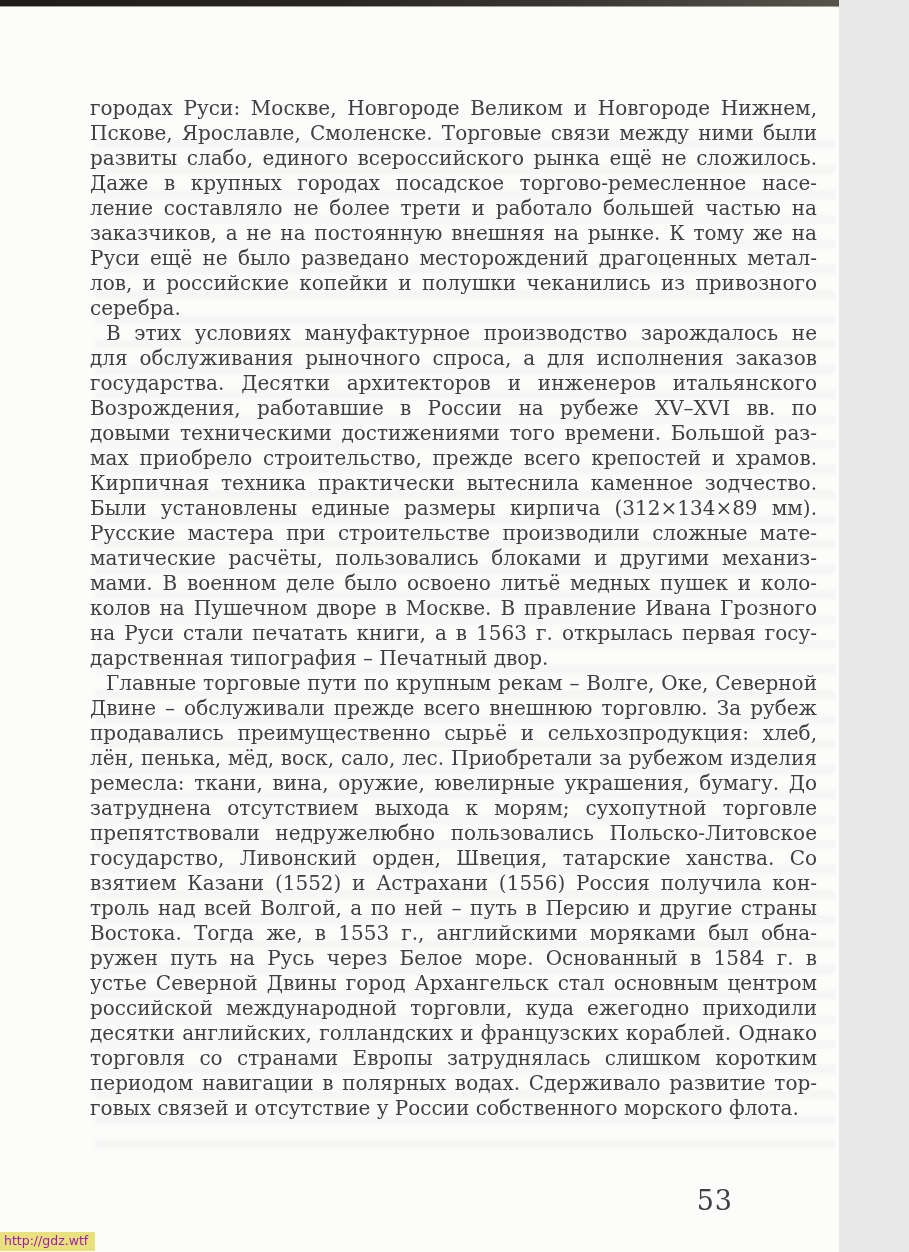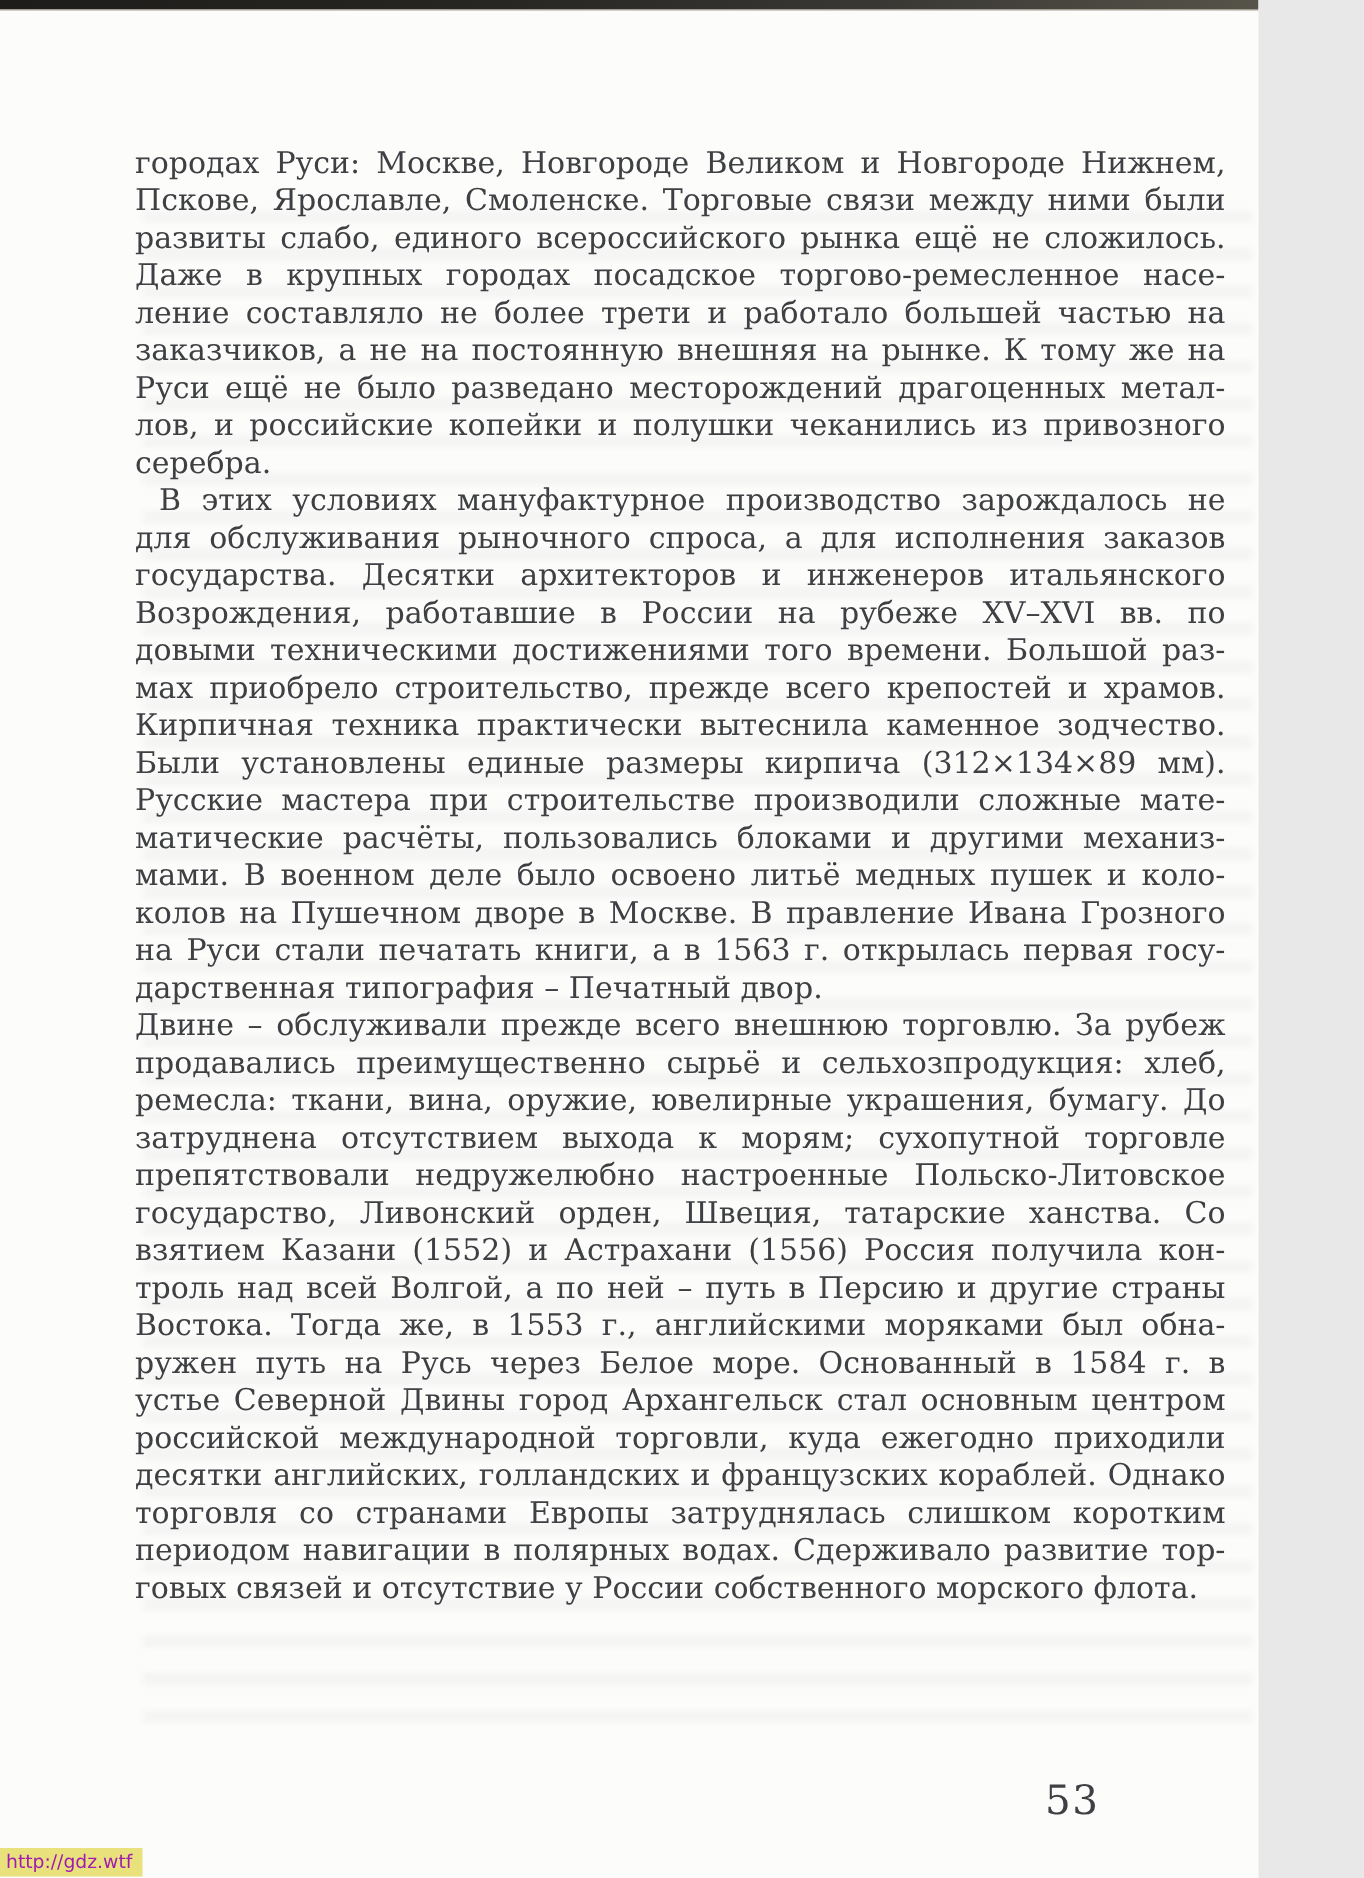--- a/index.html
+++ b/index.html
@@ -104,25 +104,27 @@
         <div class="line indented">Кирпичная техника практически вытеснила каменное зодчество.</div>
         <div class="line indented">Были установлены единые размеры кирпича (312×134×89 мм).</div>
         <div class="line indented">Русские мастера при строительстве производили сложные мате-</div>
         <div class="line indented">матические расчёты, пользовались блоками и другими механиз-</div>
         <div class="line indented">мами. В военном деле было освоено литьё медных пушек и коло-</div>
         <div class="line indented">колов на Пушечном дворе в Москве. В правление Ивана Грозного</div>
         <div class="line indented">на Руси стали печатать книги, а в 1563 г. открылась первая госу-</div>
         <div class="line para-last indented">дарственная типография – Печатный двор.</div>
       </div>
       <div class="para">
+        <div class="line first indented">Главные торговые пути по крупным рекам – Волге, Оке, Северной</div>
         <div class="line indented">Двине – обслуживали прежде всего внешнюю торговлю. За рубеж</div>
         <div class="line indented">продавались преимущественно сырьё и сельхозпродукция: хлеб,</div>
+        <div class="line indented">лён, пенька, мёд, воск, сало, лес. Приобретали за рубежом изделия</div>
         <div class="line indented">ремесла: ткани, вина, оружие, ювелирные украшения, бумагу. До</div>
         <div class="line indented">затруднена отсутствием выхода к морям; сухопутной торговле</div>
-        <div class="line indented">препятствовали недружелюбно настроенные Польско-Литовское</div>
+        <div class="line indented">препятствовали недружелюбно пользовались Польско-Литовское</div>
         <div class="line indented">государство, Ливонский орден, Швеция, татарские ханства. Со</div>
         <div class="line indented">взятием Казани (1552) и Астрахани (1556) Россия получила кон-</div>
         <div class="line indented">троль над всей Волгой, а по ней – путь в Персию и другие страны</div>
         <div class="line indented">Востока. Тогда же, в 1553 г., английскими моряками был обна-</div>
         <div class="line indented">ружен путь на Русь через Белое море. Основанный в 1584 г. в</div>
         <div class="line indented">устье Северной Двины город Архангельск стал основным центром</div>
         <div class="line indented">российской международной торговли, куда ежегодно приходили</div>
         <div class="line indented">десятки английских, голландских и французских кораблей. Однако</div>
         <div class="line indented">торговля со странами Европы затруднялась слишком коротким</div>
         <div class="line indented">периодом навигации в полярных водах. Сдерживало развитие тор-</div>

